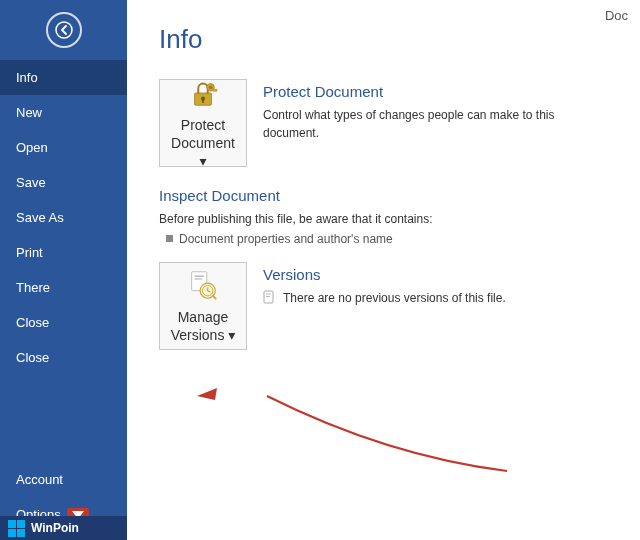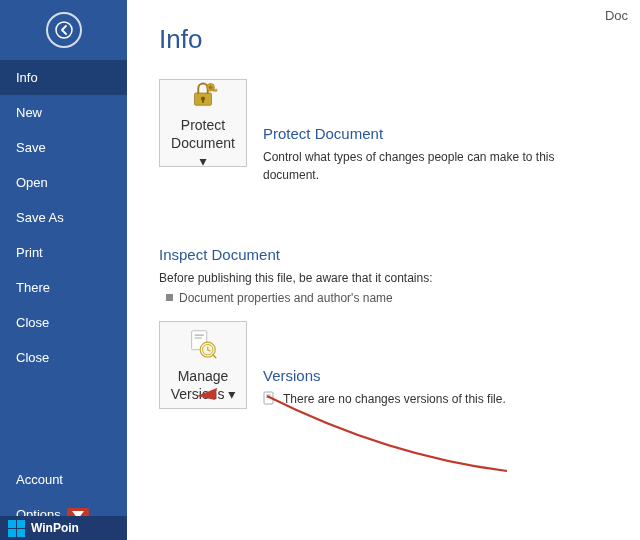--- a/index.html
+++ b/index.html
@@ -123,21 +123,20 @@
 
     .card-label {
       font-size: 14px;
       color: #333;
       line-height: 1.3;
     }
 
     .card-content {
       flex: 1;
       padding-top: 4px;
-      margin-top: 42px;
     }
 
     .card-title {
       font-size: 15px;
       color: #2b579a;
       font-weight: 400;
       margin-bottom: 6px;
     }
 
     .card-desc {
@@ -226,22 +225,22 @@
     <div class="back-circle">
       <svg width="18" height="18" viewBox="0 0 18 18" fill="none">
         <circle cx="9" cy="9" r="8" stroke="white" stroke-width="1.5" fill="none"></circle>
         <polyline points="11,5 7,9 11,13" stroke="white" stroke-width="1.8" fill="none" stroke-linecap="round" stroke-linejoin="round"></polyline>
       </svg>
     </div>
   </div>
 
   <div class="sidebar-item active">Info</div>
   <div class="sidebar-item">New</div>
+  <div class="sidebar-item">Open</div>
   <div class="sidebar-item">Save</div>
-  <div class="sidebar-item">Open</div>
   <div class="sidebar-item">Save As</div>
   <div class="sidebar-item">Print</div>
   <div class="sidebar-item">There</div>
   <div class="sidebar-item">Close</div>
   <div class="sidebar-item">Close</div>
 
   <div class="sidebar-spacer"></div>
 
   <div class="sidebar-bottom">
     <div class="sidebar-item">Account</div>
@@ -331,21 +330,21 @@
       <span class="card-label">Manage<br>Versions ▾</span>
     </div>
     <div class="card-content">
       <div class="card-title">Versions</div>
       <div class="card-desc" style="display:flex;align-items:flex-start;gap:6px;">
         <svg width="14" height="14" viewBox="0 0 14 14" style="flex-shrink:0;margin-top:1px;">
           <rect x="1" y="1" width="9" height="12" rx="1" fill="none" stroke="#aaa" stroke-width="1"></rect>
           <line x1="3" y1="4" x2="8" y2="4" stroke="#aaa" stroke-width="0.8"></line>
           <line x1="3" y1="6.5" x2="7" y2="6.5" stroke="#aaa" stroke-width="0.8"></line>
         </svg>
-        <span>There are no changes versions of this file.</span>
+        <span>There are no previous versions of this file.</span>
       </div>
     </div>
   </div>
 
   <div class="arrow-annotation">
     <svg width="340" height="100" viewBox="0 0 340 100">
 
       <path d="M 80 20 Q 200 80 320 95" stroke="#c0392b" stroke-width="2" fill="none"></path>
 
       <polygon points="10,20 30,12 28,24" fill="#c0392b"></polygon>

